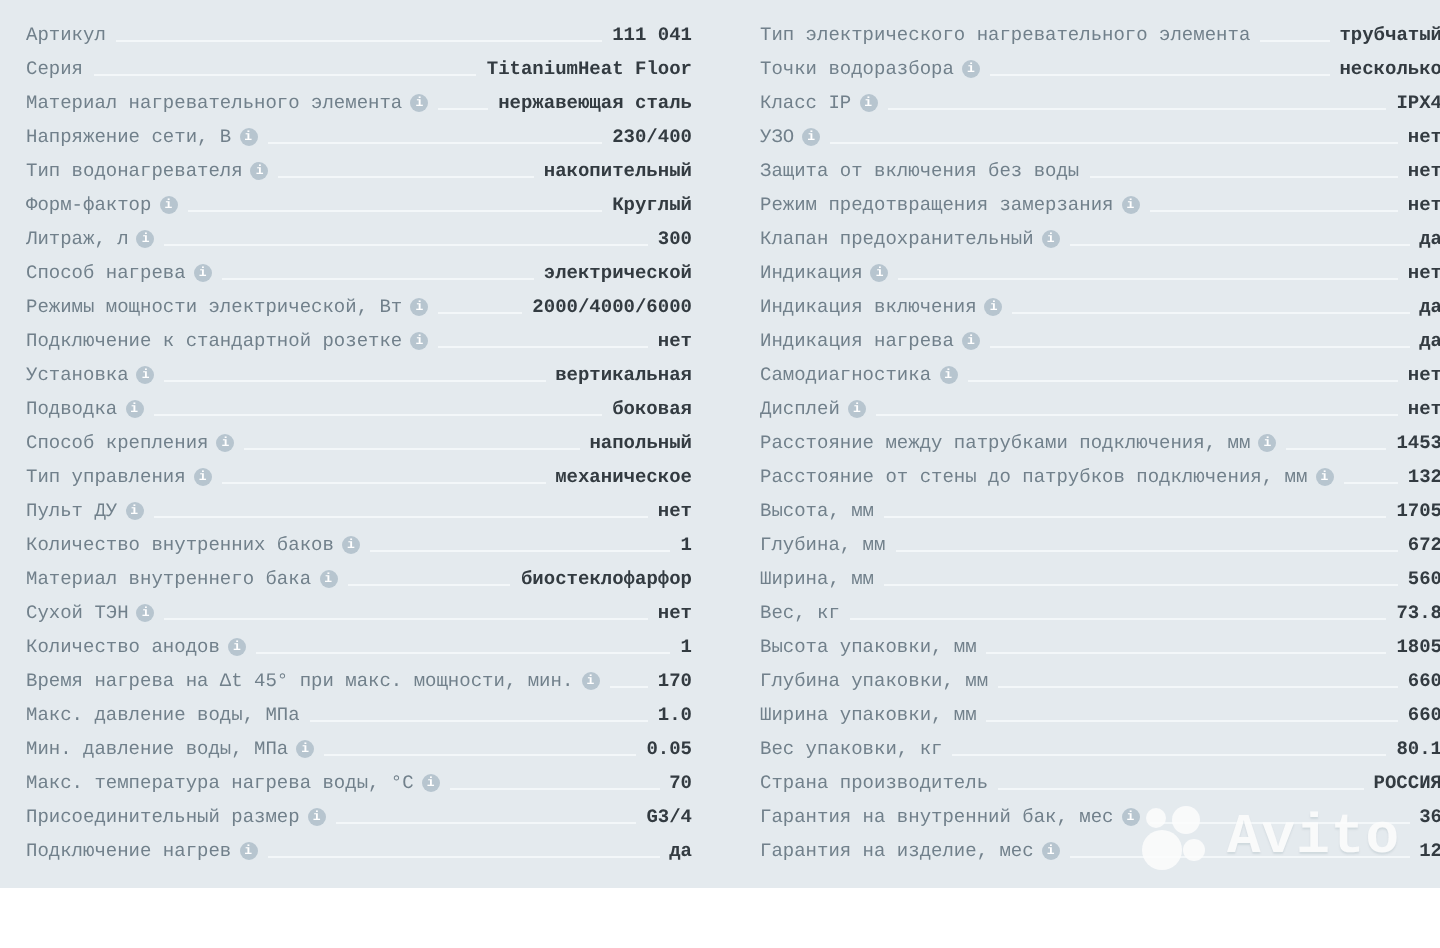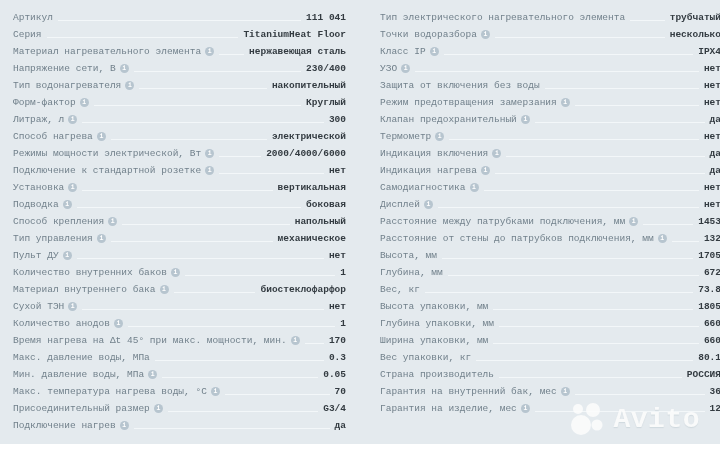--- a/index.html
+++ b/index.html
@@ -188,21 +188,21 @@
       </div>
       <div class="row">
         <span class="label">Время нагрева на Δt 45° при макс. мощности, мин.</span>
         <span class="info">i</span>
         <span class="leader"></span>
         <span class="value">170</span>
       </div>
       <div class="row">
         <span class="label">Макс. давление воды, МПа</span>
         <span class="leader"></span>
-        <span class="value">0.3</span>
+        <span class="value">1.0</span>
       </div>
       <div class="row">
         <span class="label">Мин. давление воды, МПа</span>
         <span class="info">i</span>
         <span class="leader"></span>
         <span class="value">0.05</span>
       </div>
       <div class="row">
         <span class="label">Макс. температура нагрева воды, °С</span>
         <span class="info">i</span>
@@ -257,21 +257,21 @@
         <span class="leader"></span>
         <span class="value">нет</span>
       </div>
       <div class="row">
         <span class="label">Клапан предохранительный</span>
         <span class="info">i</span>
         <span class="leader"></span>
         <span class="value">да</span>
       </div>
       <div class="row">
-        <span class="label">Термометр</span>
+        <span class="label">Индикация</span>
         <span class="info">i</span>
         <span class="leader"></span>
         <span class="value">нет</span>
       </div>
       <div class="row">
         <span class="label">Индикация включения</span>
         <span class="info">i</span>
         <span class="leader"></span>
         <span class="value">да</span>
       </div>
@@ -307,20 +307,25 @@
       </div>
       <div class="row">
         <span class="label">Высота, мм</span>
         <span class="leader"></span>
         <span class="value">1705</span>
       </div>
       <div class="row">
         <span class="label">Глубина, мм</span>
         <span class="leader"></span>
         <span class="value">672</span>
+      </div>
+      <div class="row">
+        <span class="label">Ширина, мм</span>
+        <span class="leader"></span>
+        <span class="value">560</span>
       </div>
       <div class="row">
         <span class="label">Вес, кг</span>
         <span class="leader"></span>
         <span class="value">73.8</span>
       </div>
       <div class="row">
         <span class="label">Высота упаковки, мм</span>
         <span class="leader"></span>
         <span class="value">1805</span>

